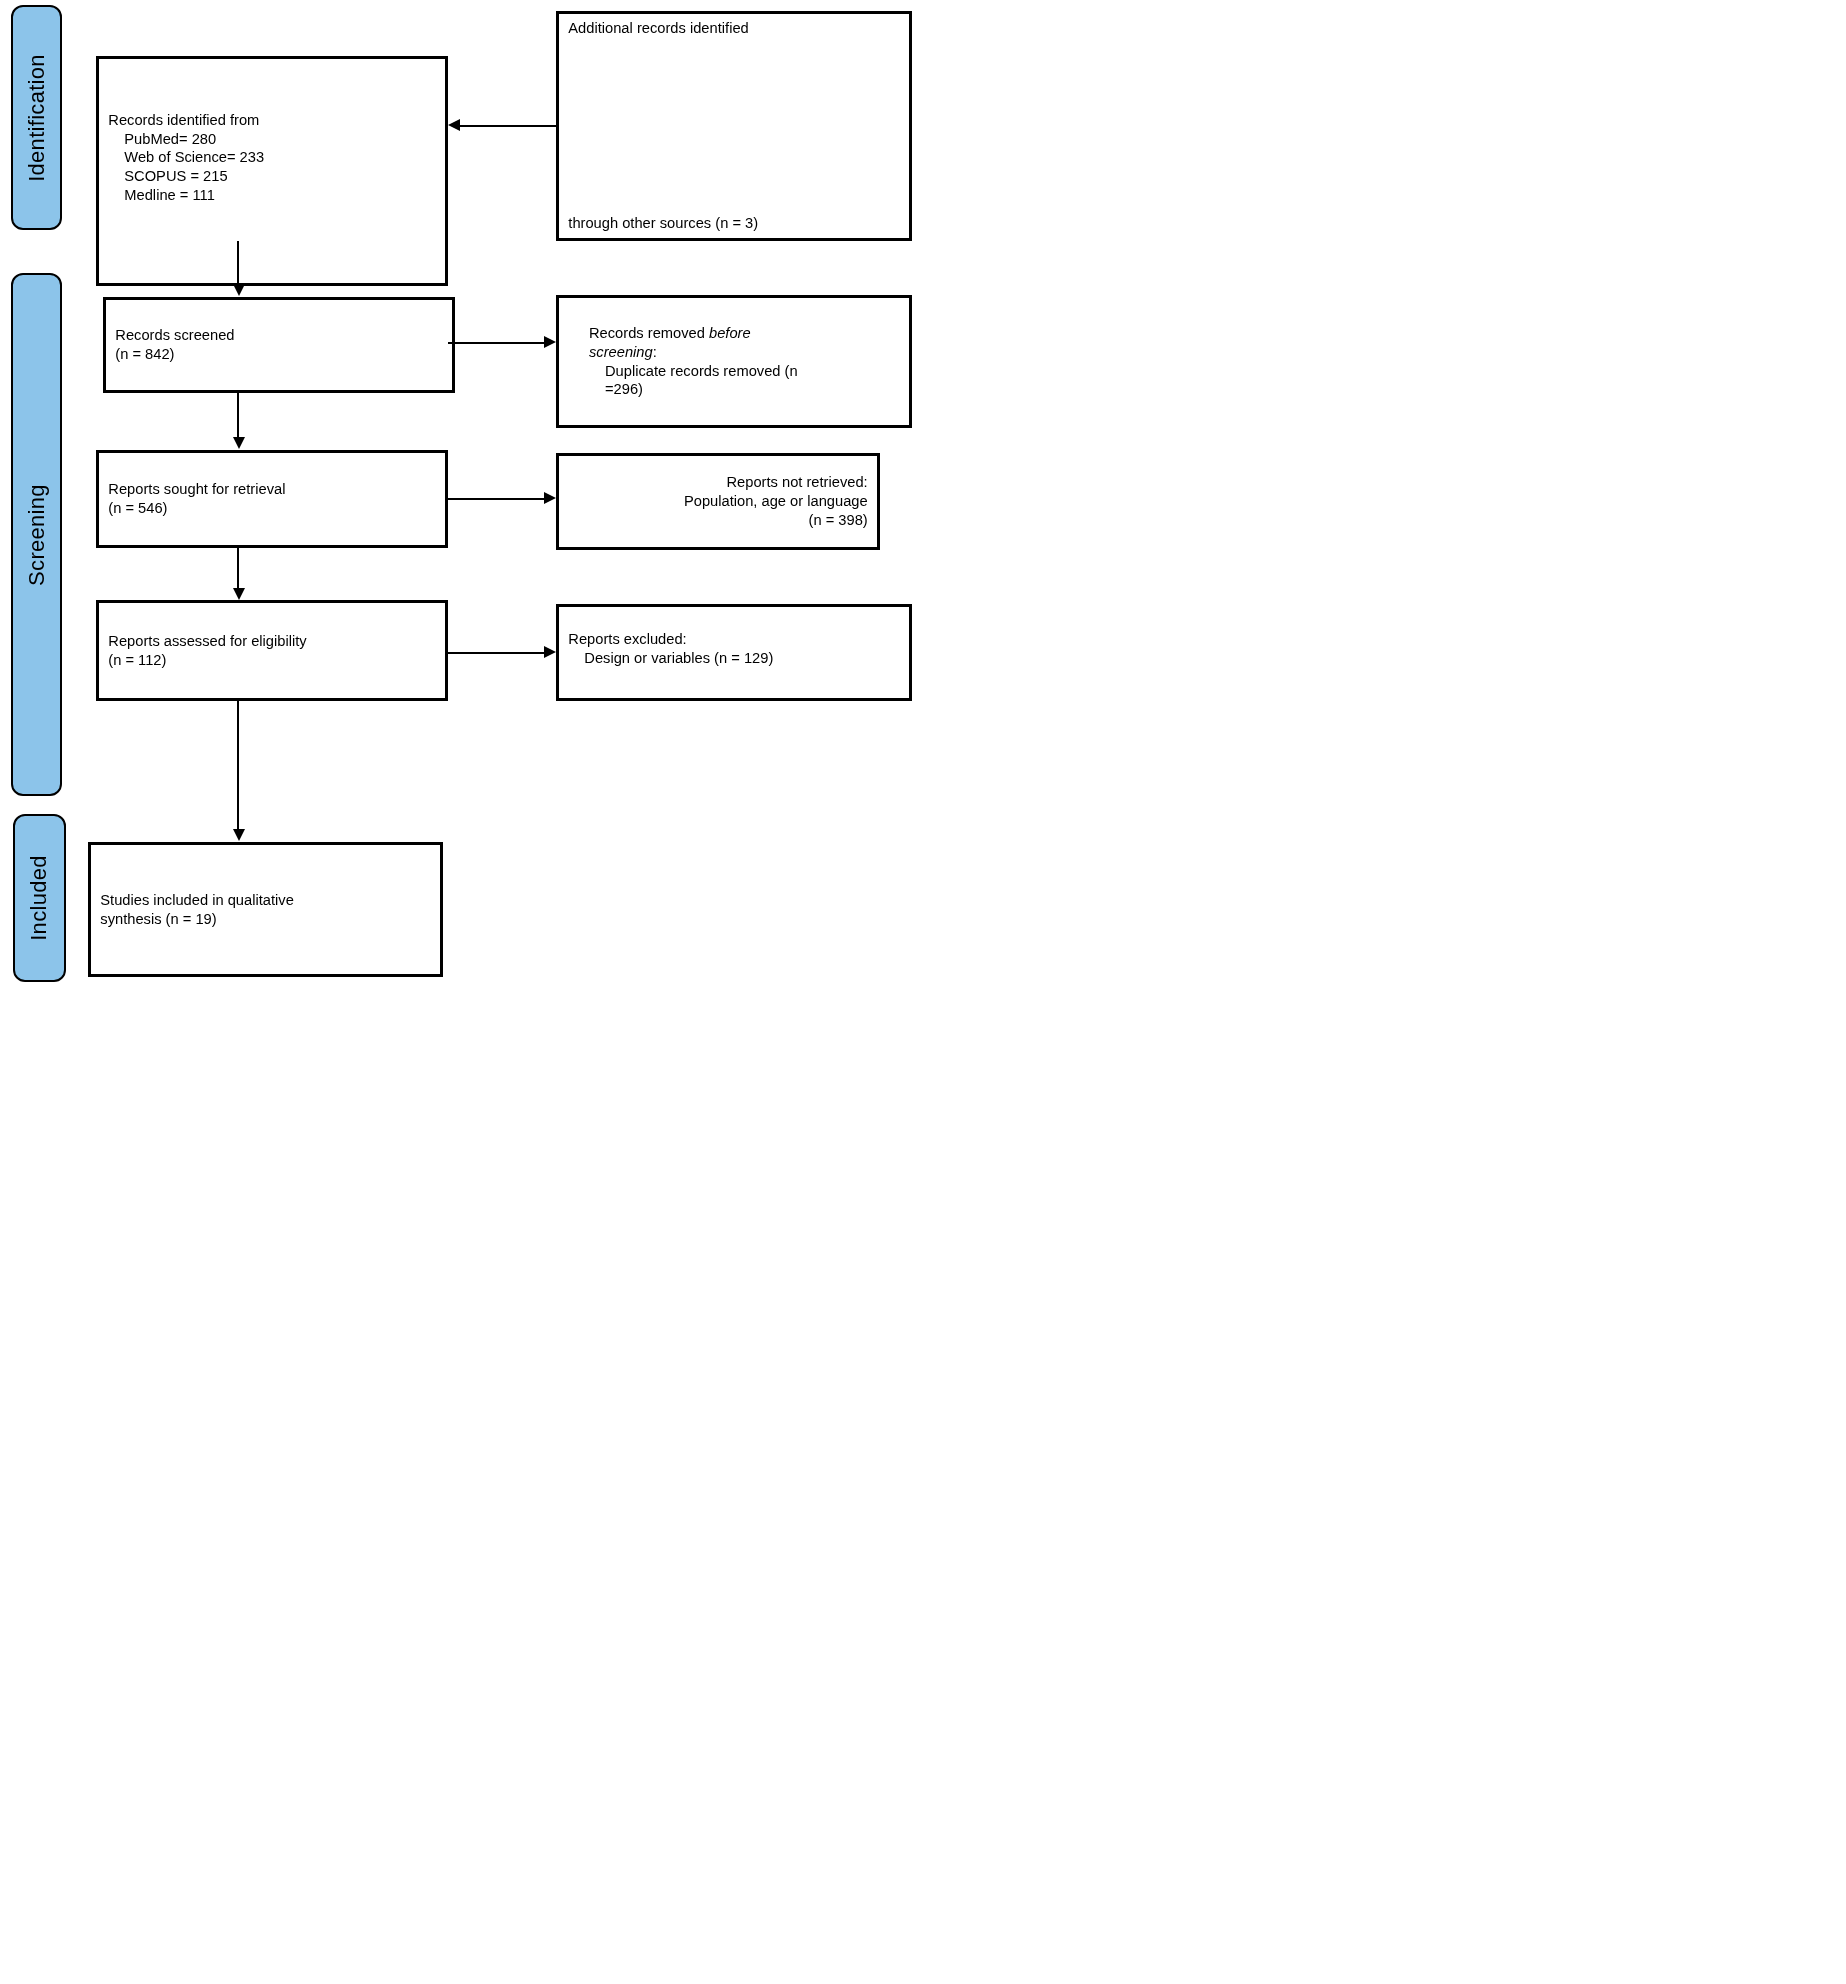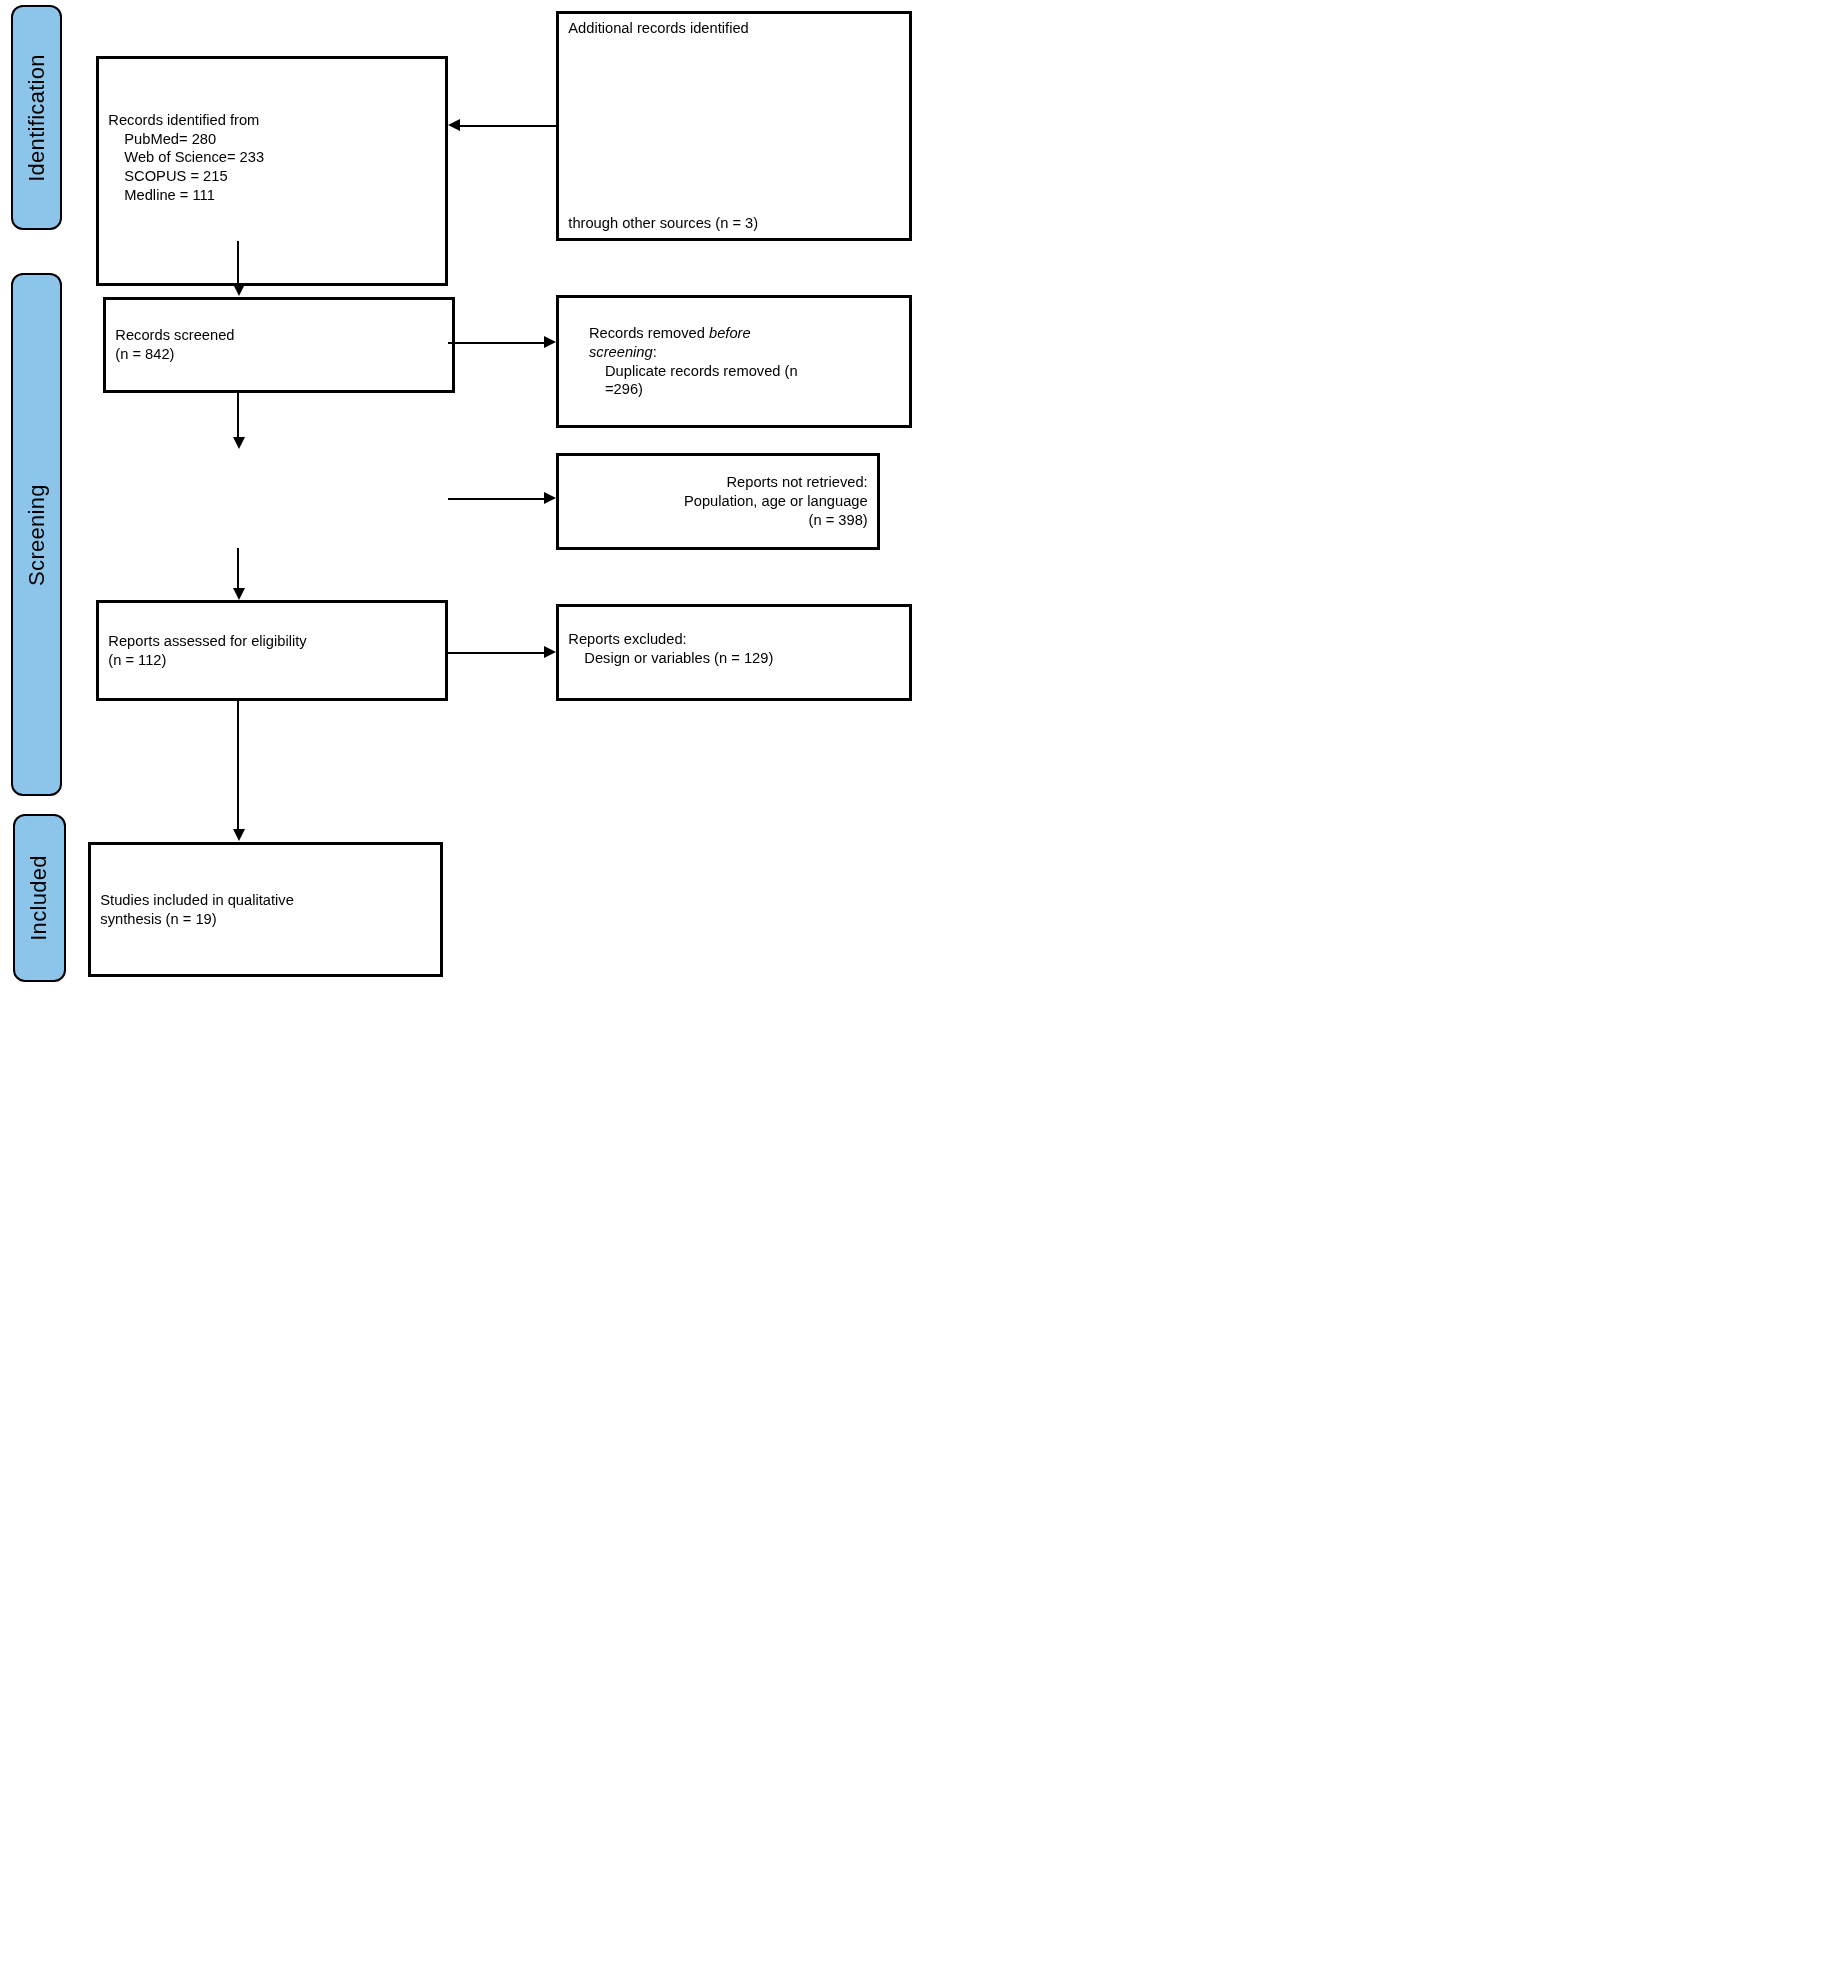--- a/index.html
+++ b/index.html
@@ -127,20 +127,24 @@
     <div class="line">(n = 842)</div>
   </div>
 
   <div class="box" style="left:556px; top:295px; width:356px; height:133px;padding-left:30px;">
     <div class="line"><span>Records removed </span><i>before</i></div>
     <div class="line"><i>screening</i><span>:</span></div>
     <div class="line indent">Duplicate records removed (n</div>
     <div class="line indent">=296)</div>
   </div>
 
+  <div class="box" style="left:96px; top:450px; width:352px; height:98px;">
+    <div class="line">Reports sought for retrieval</div>
+    <div class="line">(n = 546)</div>
+  </div>
 
   <div class="box" style="left:556px; top:453px; width:324px; height:97px;align-items:flex-end;">
     <div class="line">Reports not retrieved:</div>
     <div class="line indent">Population, age or language</div>
     <div class="line indent">(n = 398)</div>
   </div>
 
   <div class="box" style="left:96px; top:600px; width:352px; height:101px;">
     <div class="line">Reports assessed for eligibility</div>
     <div class="line">(n = 112)</div>

